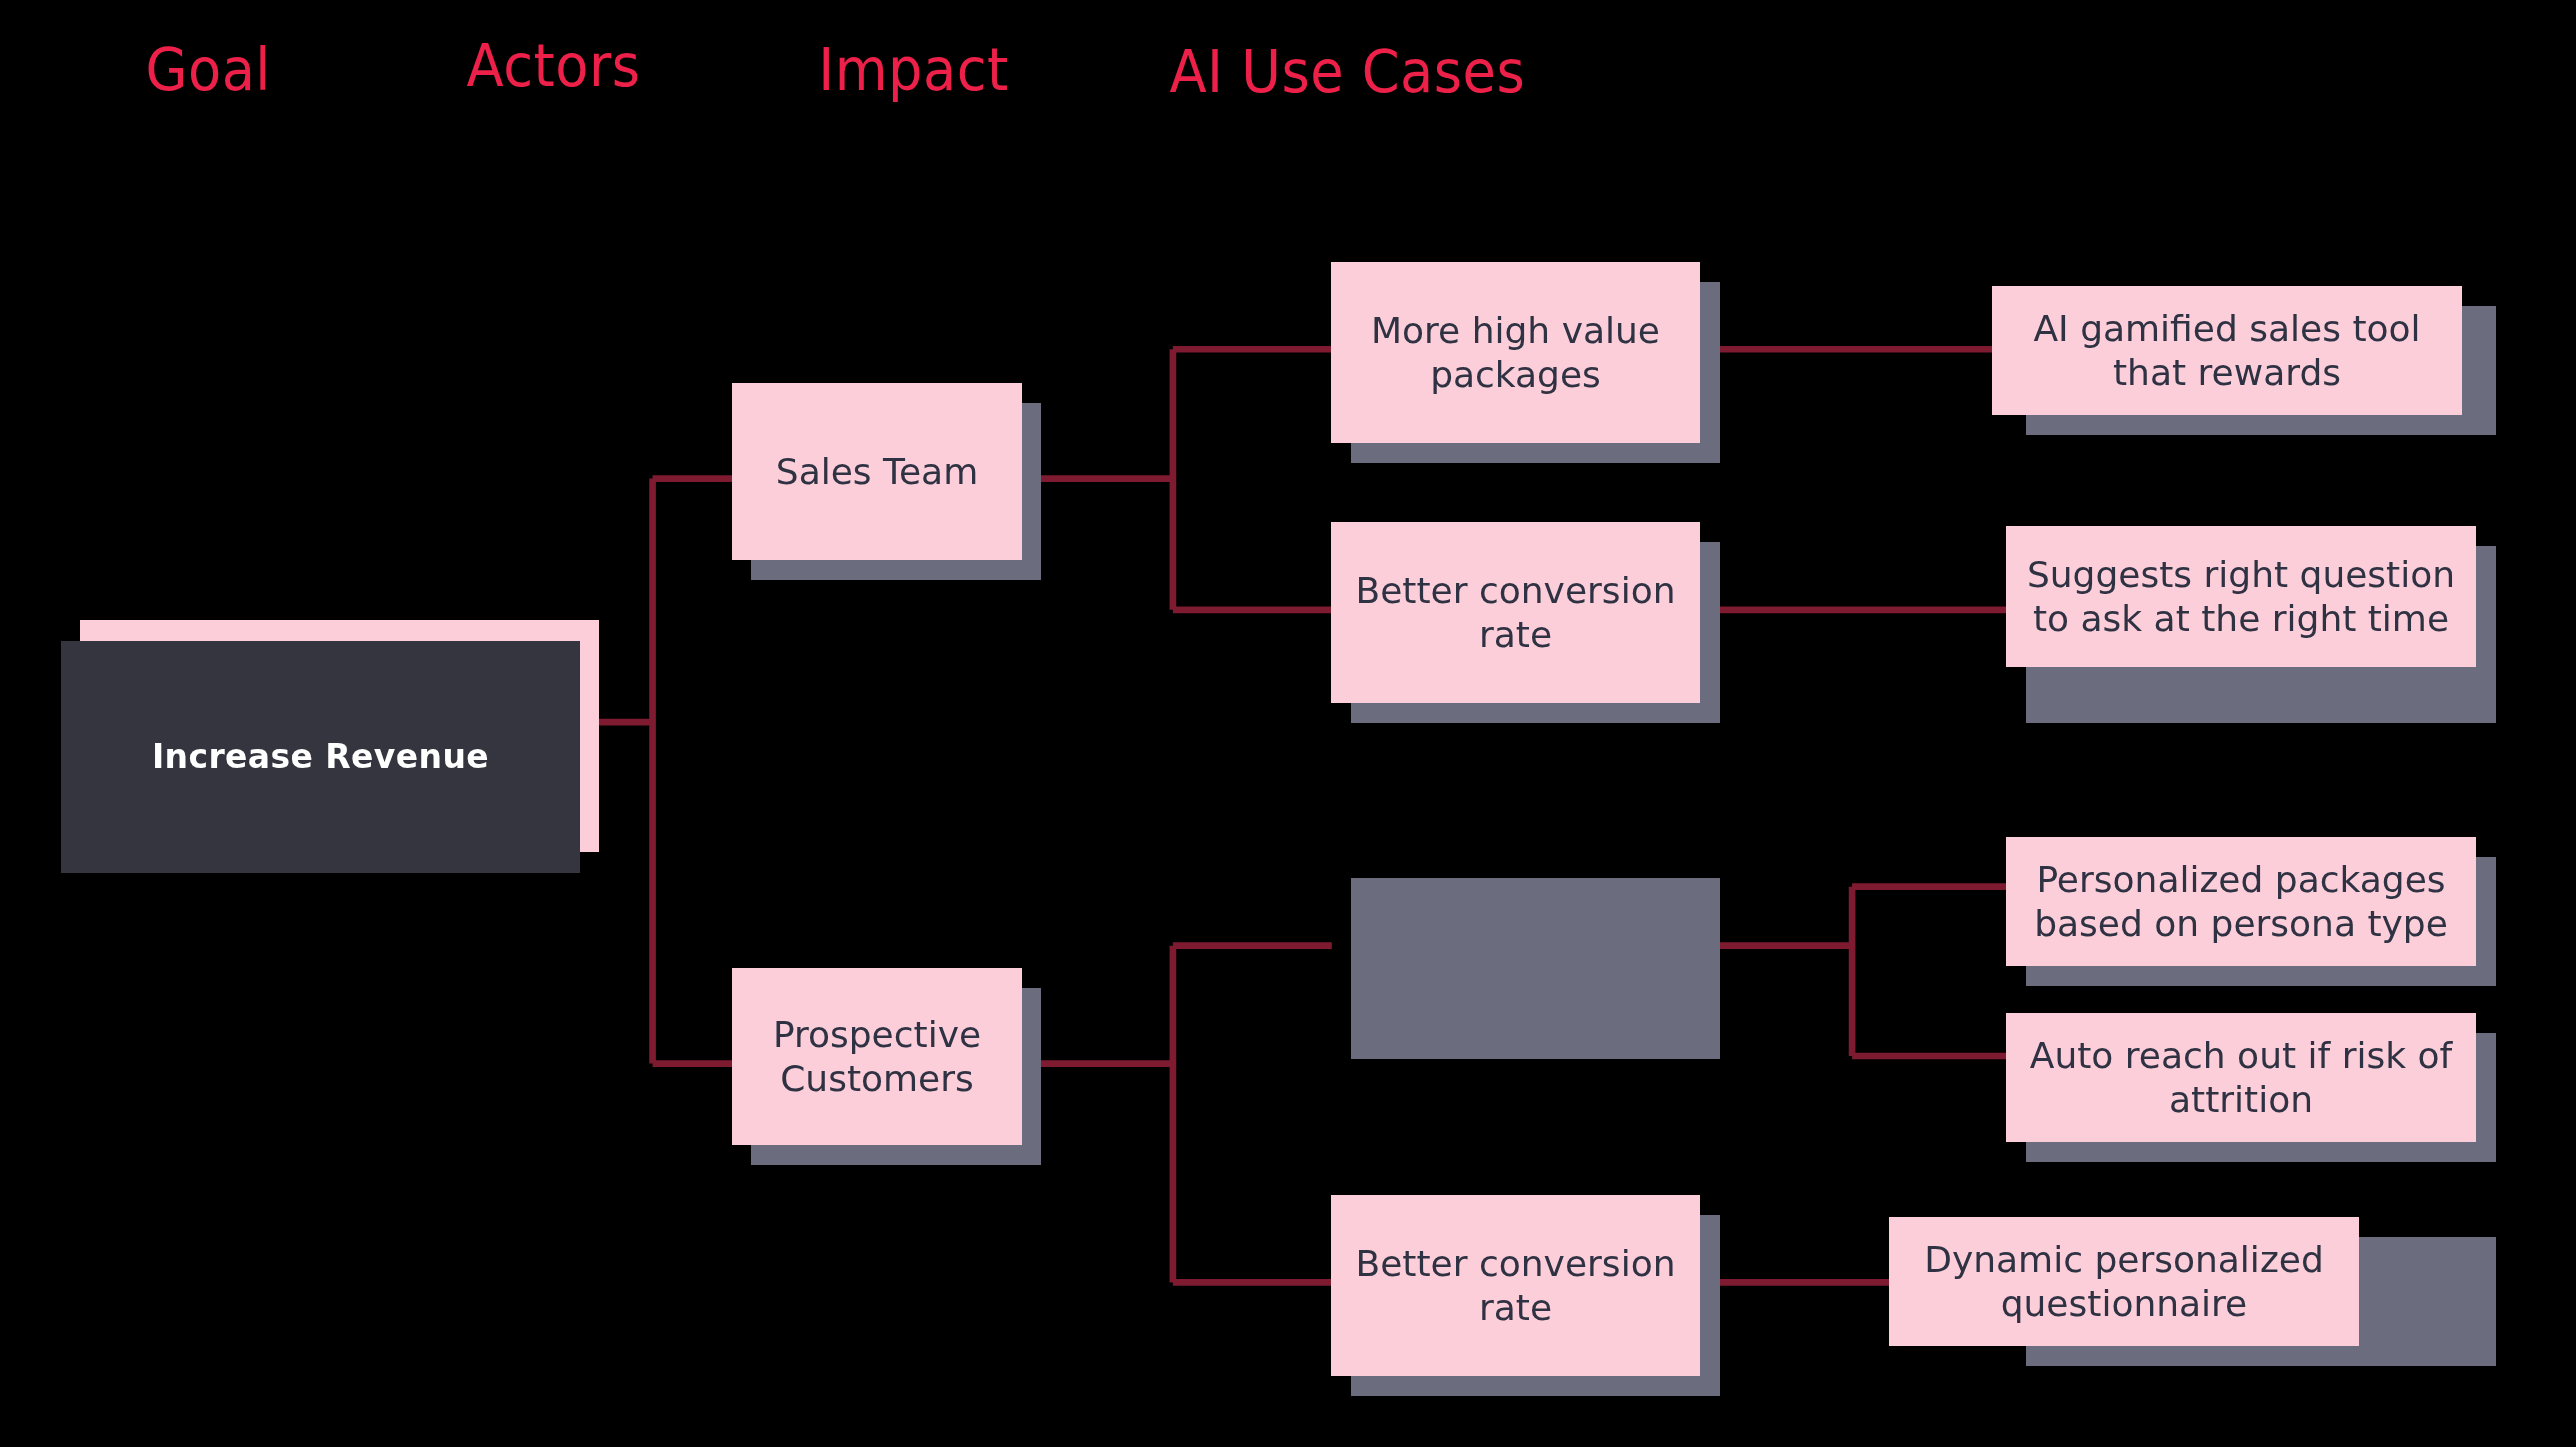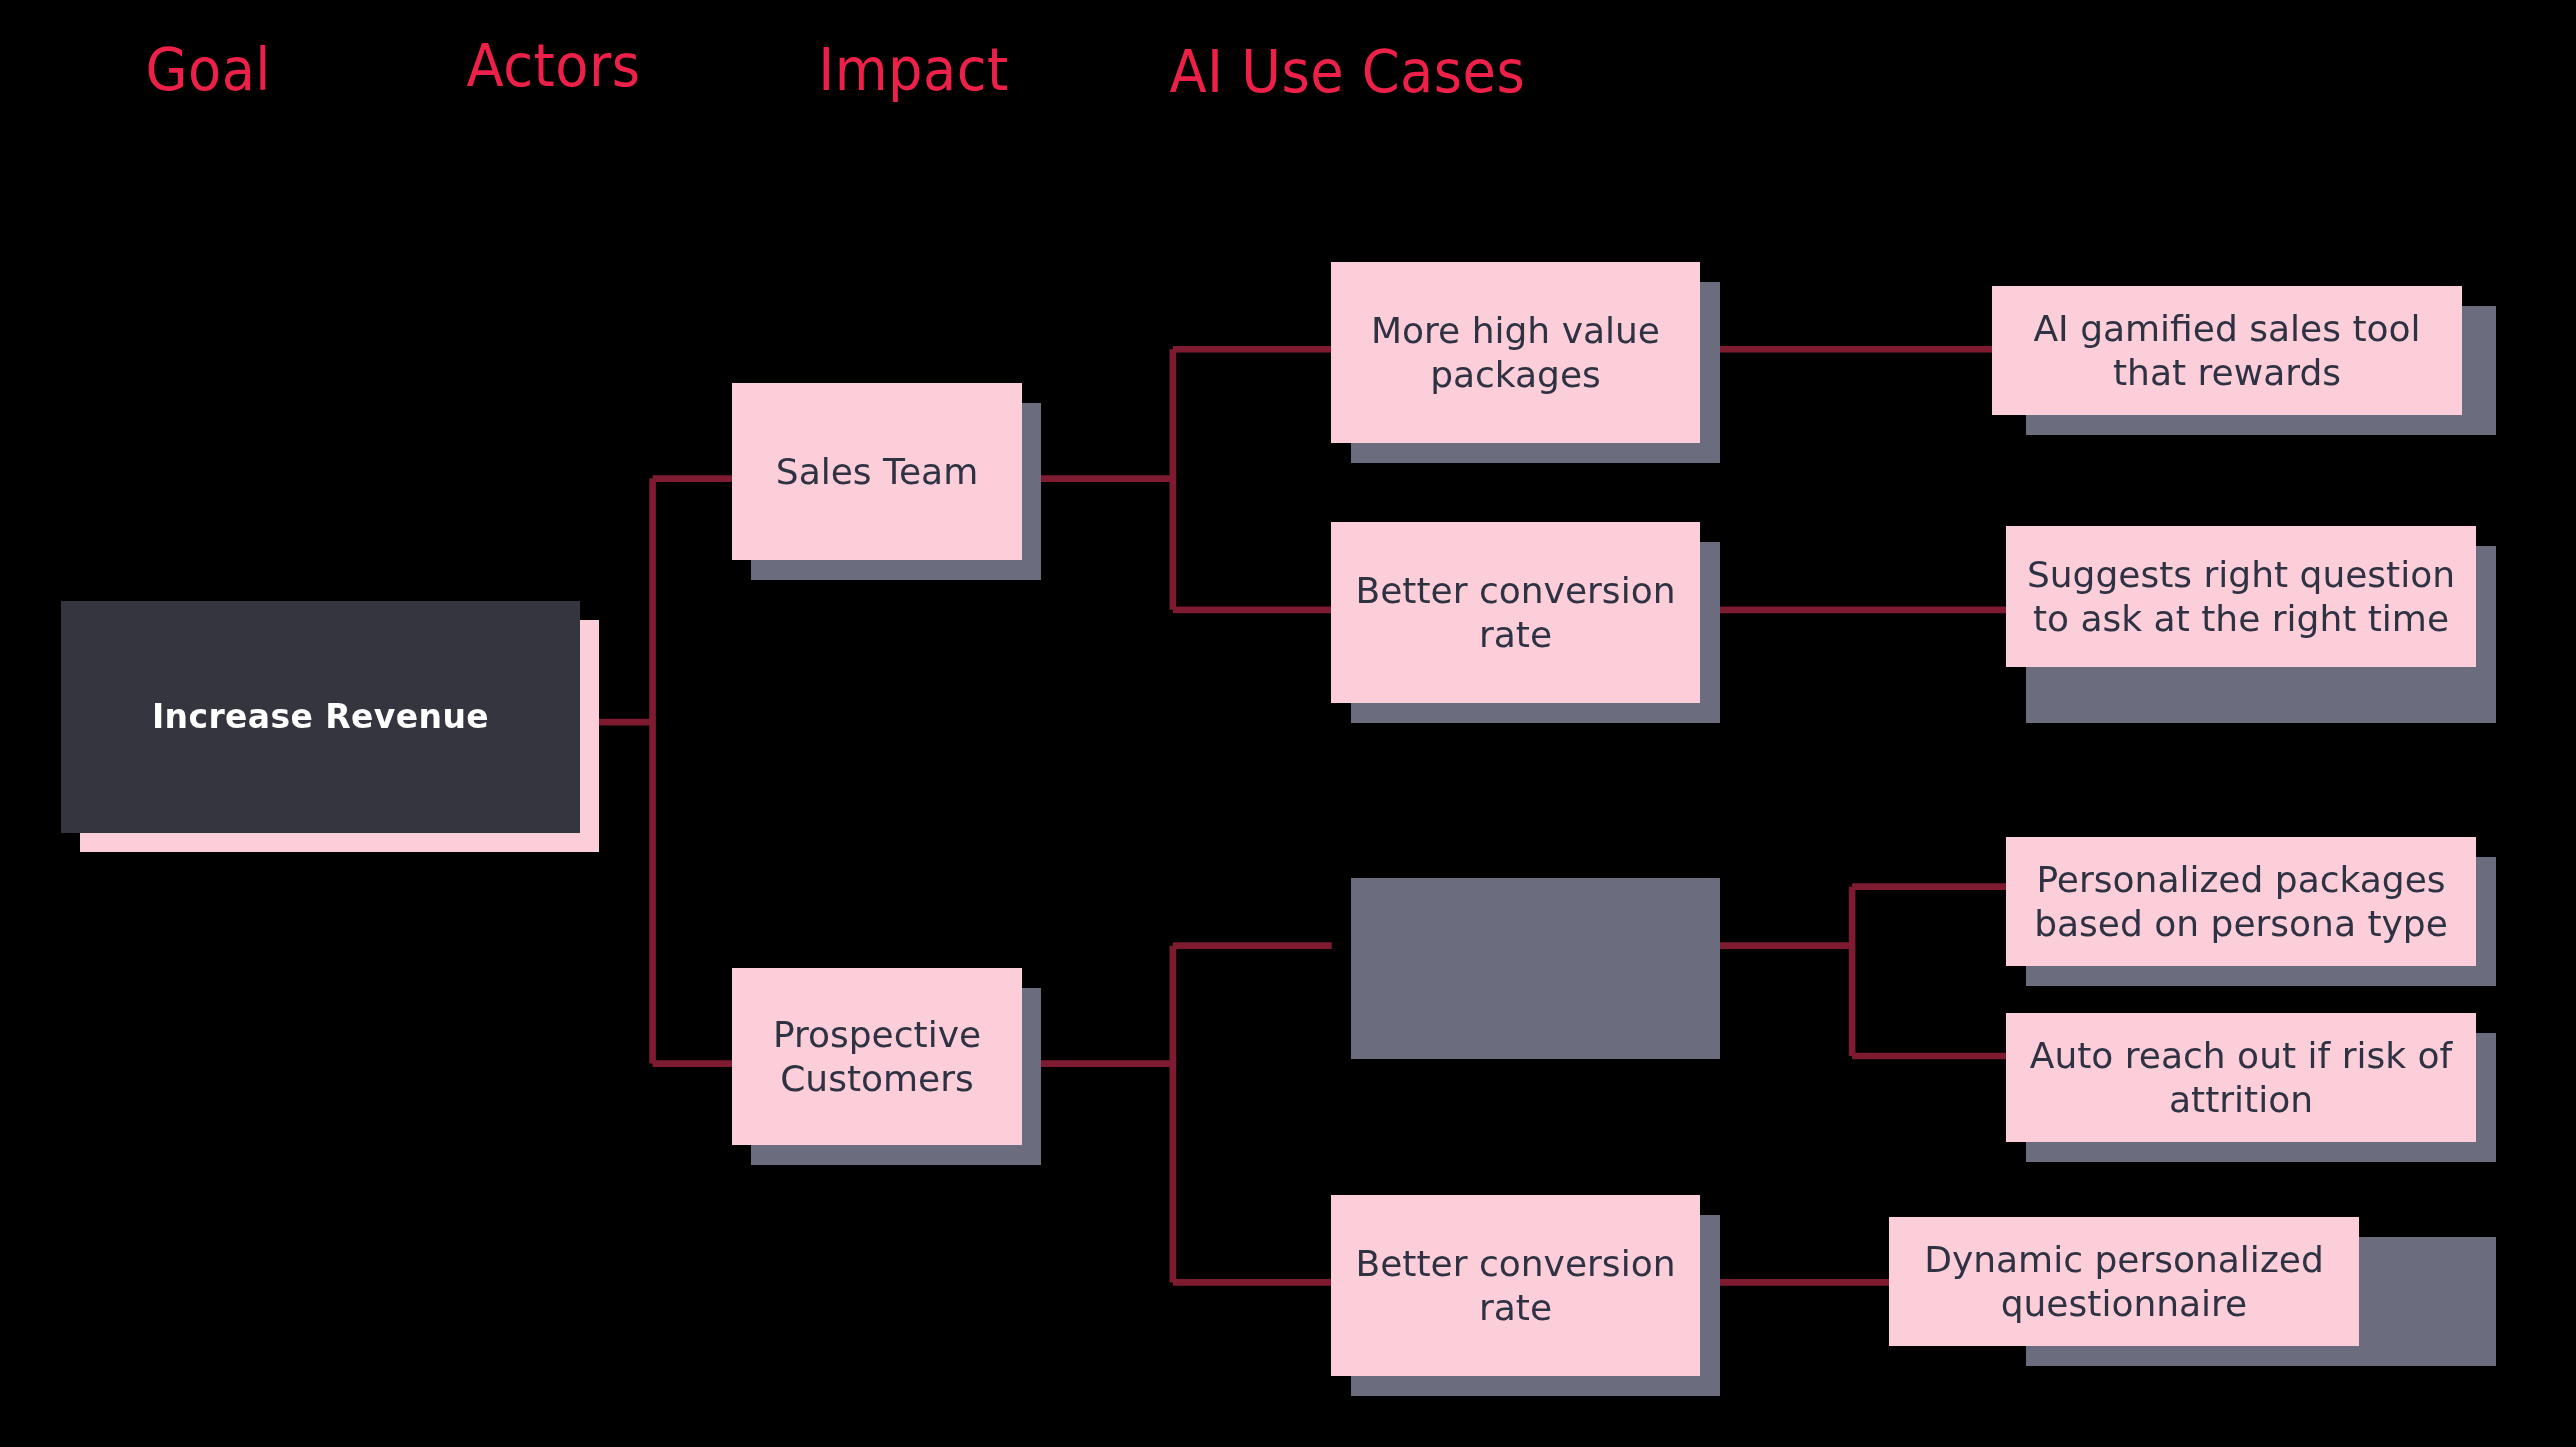--- a/index.html
+++ b/index.html
@@ -59,20 +59,21 @@
     font-weight: 400;
     z-index: 3;
   }
   .node-goal {
     background: #34353F;
     color: #FFFFFF;
     font-size: 33px;
     font-weight: 700;
     letter-spacing: 0.4px;
     z-index: 3;
+    margin-top: 40px;
   }
   .shadow {
     position: absolute;
     z-index: 2;
   }
   .shadow-gray  { background: #6B6C7E; }
   .shadow-pink  { background: #FCCEDA; }
 </style>
 </head>
 <body>

